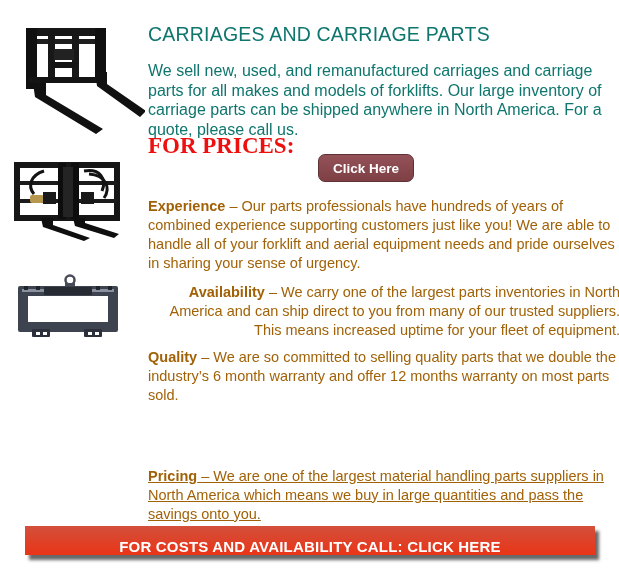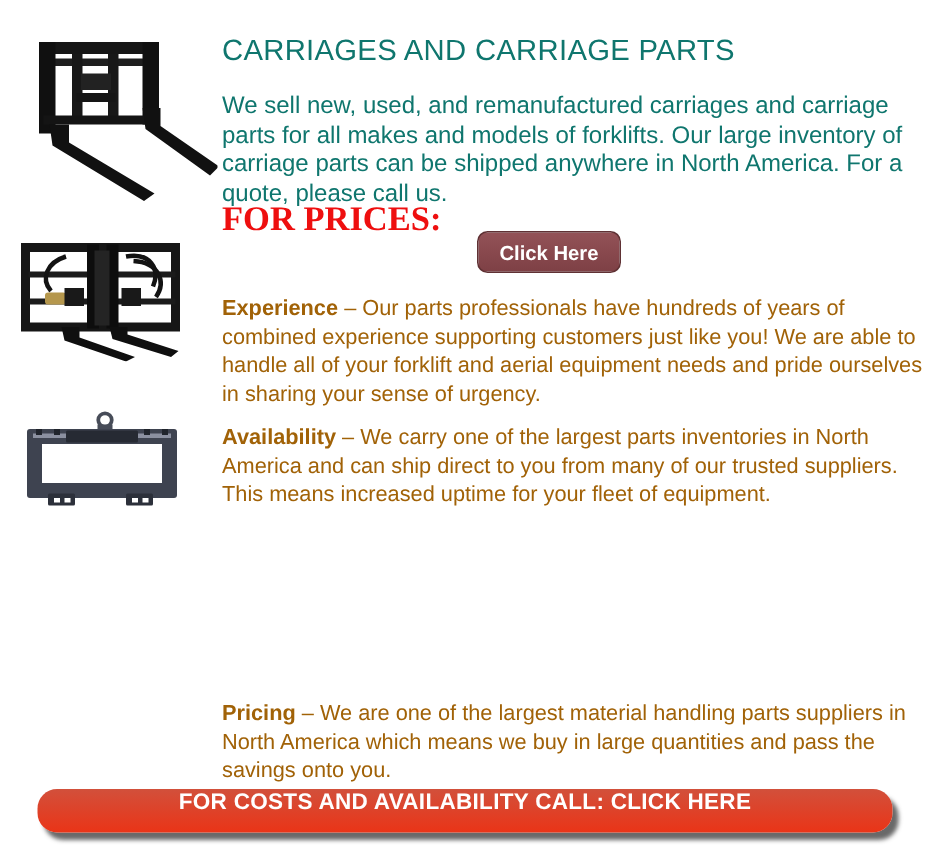--- a/index.html
+++ b/index.html
@@ -31,29 +31,28 @@
     border:1px solid #5f3134;border-radius:7px;
     color:#ffffff;font-weight:bold;font-size:13.5px;
     display:flex;align-items:center;justify-content:center;
     cursor:pointer;box-sizing:border-box;margin-top:18px;
   }
   .section{
     left:148px;width:472px;
     font-size:14.5px;line-height:19px;color:#a16207;
   }
   .section b{font-weight:bold;}
-  .sec-0{top:182px;} .sec-1{top:268px;} .sec-2{top:333px;} .sec-3{top:400px;} .sec-4{top:452px;}
+  .sec-0{top:182px;} .sec-1{top:268px;text-align:right;} .sec-2{top:333px;} .sec-3{top:400px;} .sec-4{top:452px;text-decoration:underline;}
   .banner{
     left:25px;top:526px;width:570px;height:29px;
     background:linear-gradient(#d2503b,#ea3417);
     box-shadow:4px 5px 3px rgba(55,55,55,.75);
     color:#ffffff;font-weight:bold;font-size:15px;letter-spacing:.2px;
-    display:flex;align-items:flex-start;justify-content:center;
+    display:flex;align-items:flex-end;justify-content:center;
     cursor:pointer;
-    border-radius:13px;
   }
 </style>
 </head>
 <body>
 
 <div id="page">
 
   <div class="prod" style="left:10px;top:22px;width:135px;height:115px;">
     <svg width="135" height="115" viewBox="0 0 135 115">
       <rect x="16" y="6" width="80" height="8" fill="#161616"></rect>
@@ -124,20 +123,24 @@
   <p class="abs section sec-0">
     <b>Experience</b>
     <span>– Our parts professionals have hundreds of years of combined experience supporting customers just like you!  We are able to handle all of your forklift and aerial equipment needs and pride ourselves in sharing your sense of urgency.</span>
   </p>
 
   <p class="abs section sec-1">
     <b>Availability</b>
     <span>– We carry one of the largest parts inventories in North America and can ship direct to you from many of our trusted suppliers. This means increased uptime for your fleet of equipment.</span>
   </p>
 
+  <p class="abs section sec-2">
+    <b>Quality</b>
+    <span>– We are so committed to selling quality parts that we double the industry’s 6 month warranty and offer 12 months warranty on most parts sold.</span>
+  </p>
 
 
   <p class="abs section sec-4">
     <b>Pricing</b>
     <span>– We are one of the largest material handling parts suppliers in North America which means we buy in large quantities and pass the savings onto you.</span>
   </p>
 
   <div class="abs banner">
     <span>FOR COSTS AND AVAILABILITY CALL: CLICK HERE</span>
   </div>

